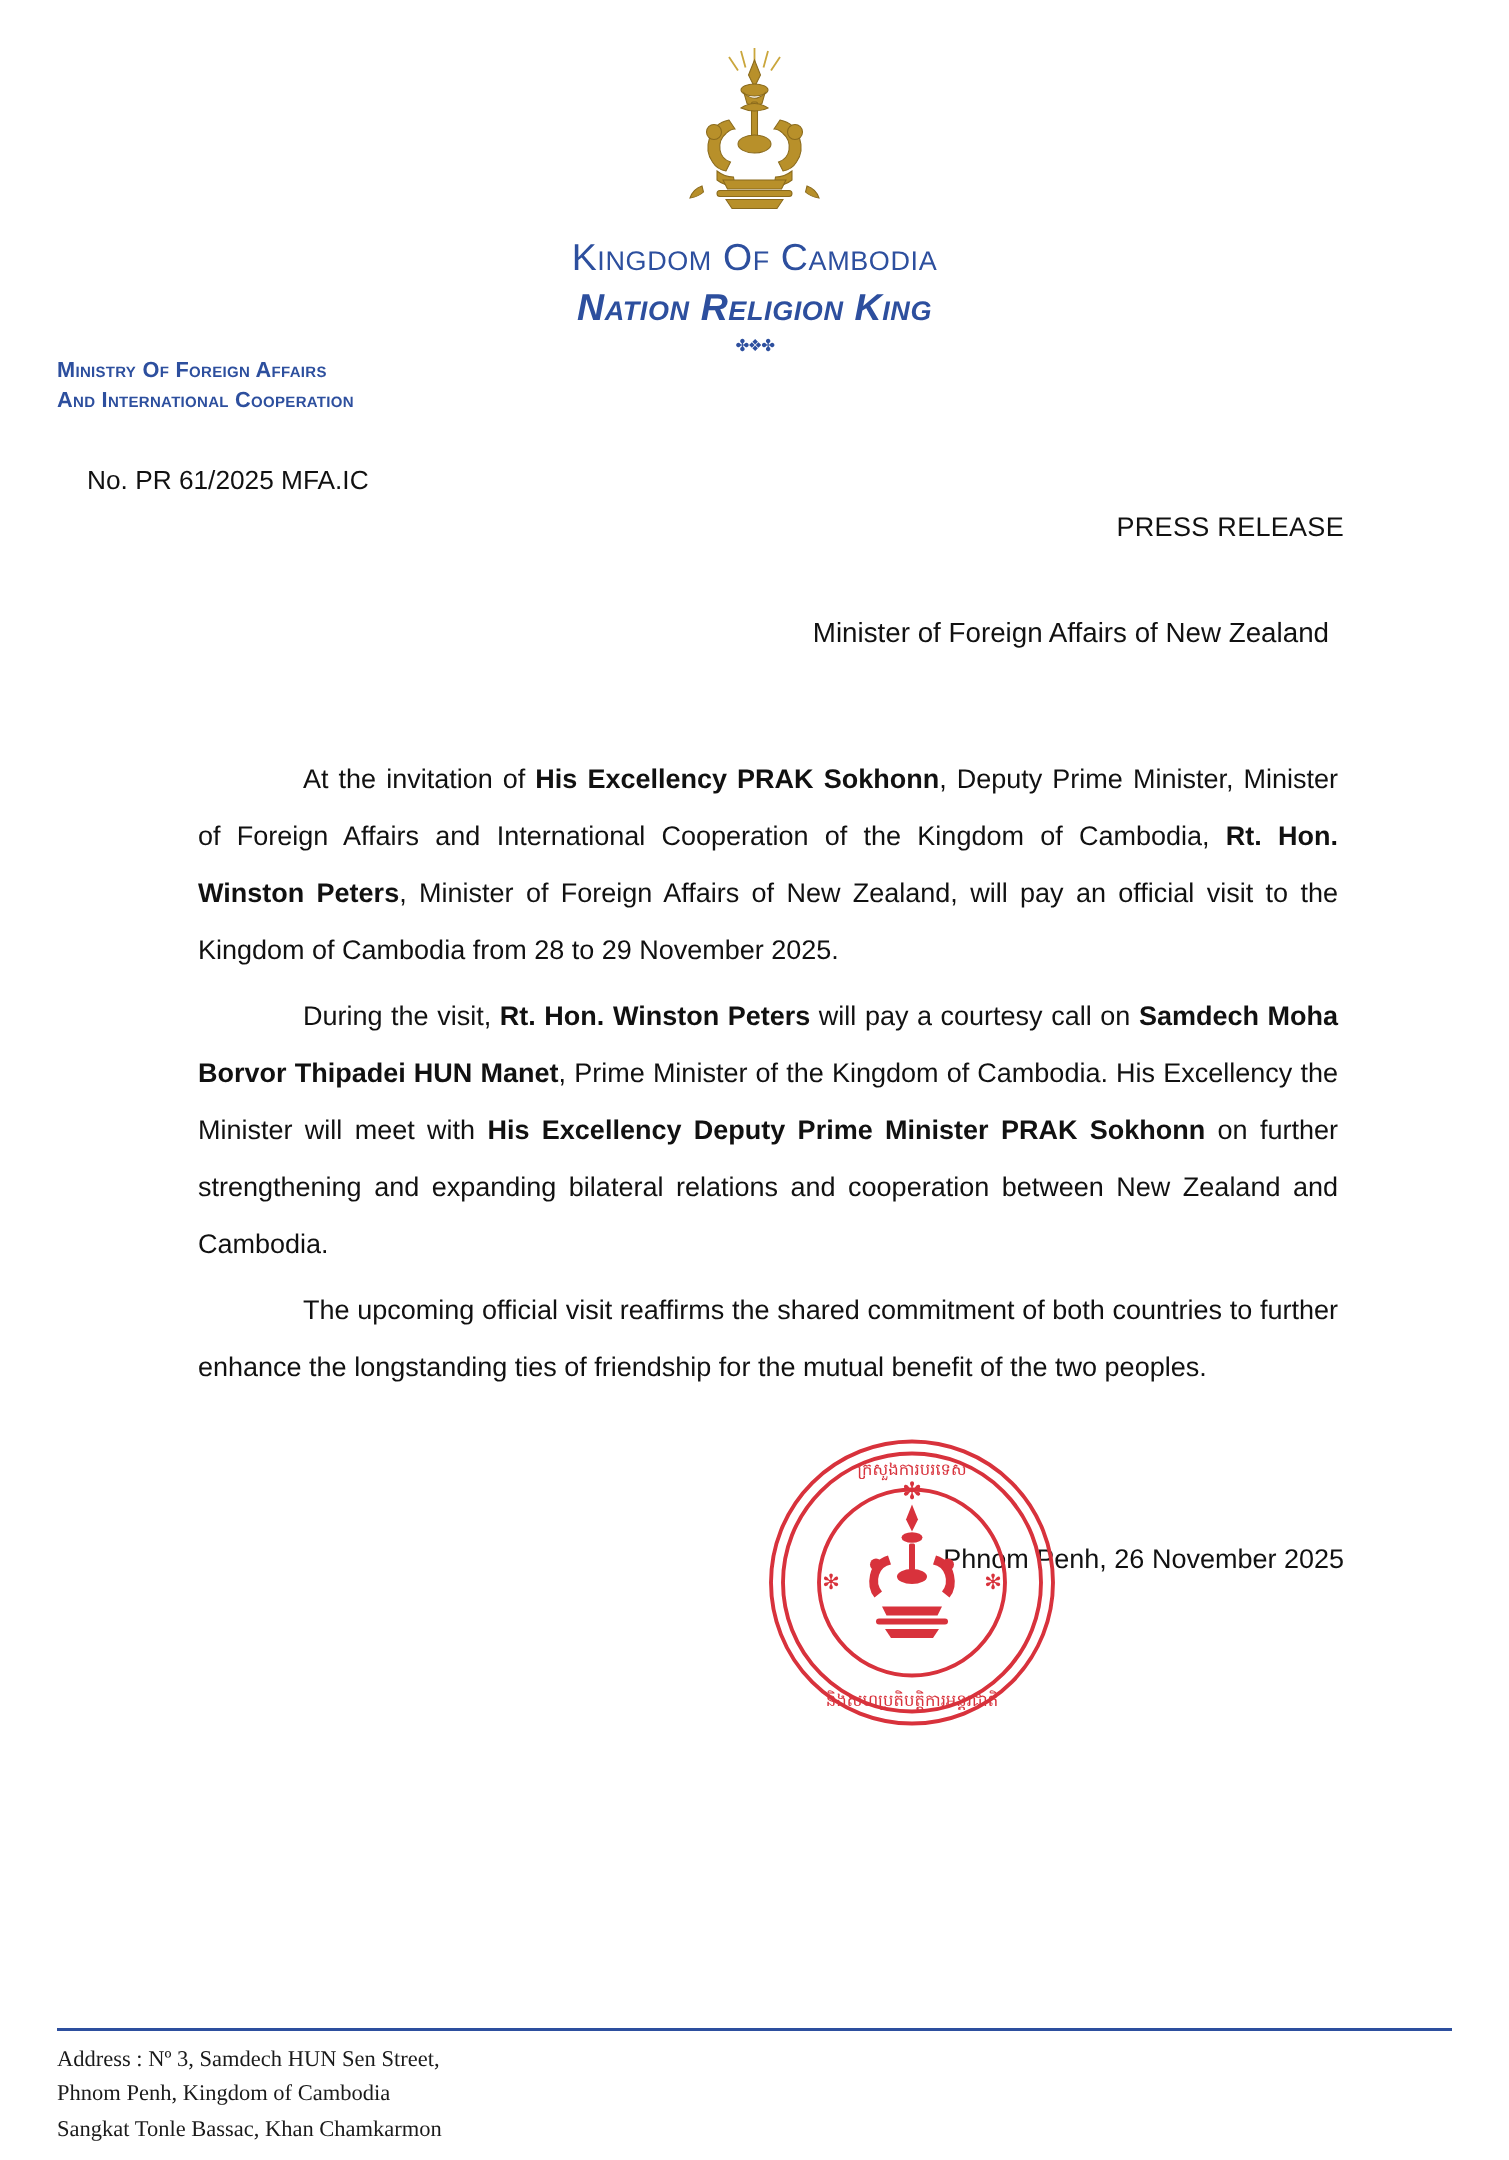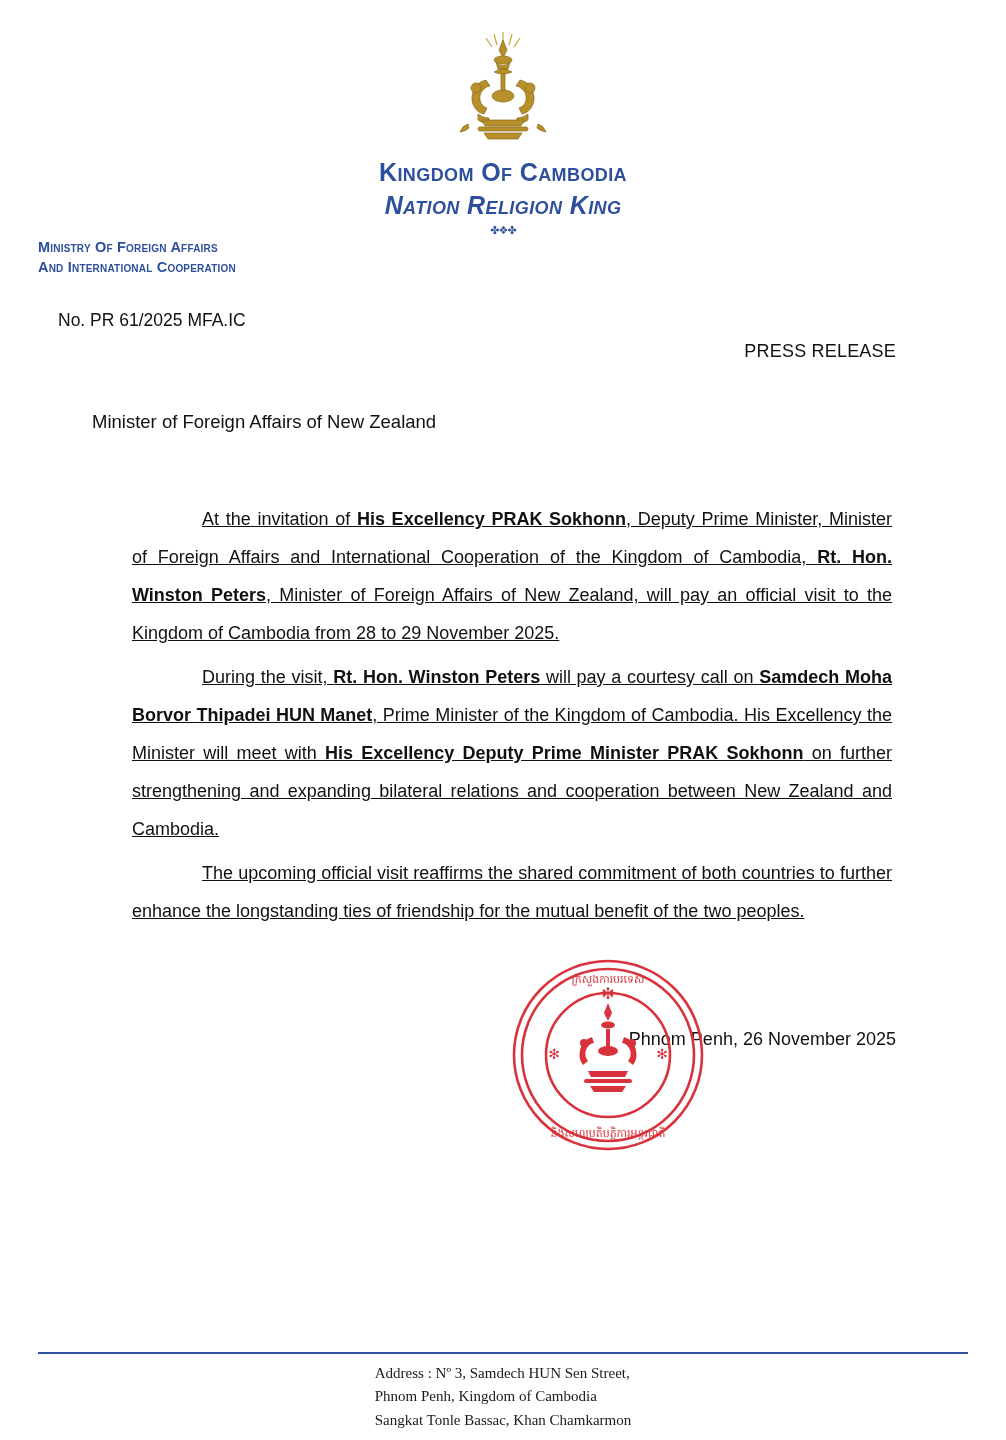--- a/index.html
+++ b/index.html
@@ -40,21 +40,21 @@
   .header-titles {
     position: absolute;
     top: 158px;
     left: 0;
     right: 0;
     text-align: center;
     color: #2d4f9e;
   }
   .kingdom-line {
     font-size: 25px;
-    font-weight: bold;
+    font-weight: normal;
     letter-spacing: 0.4px;
     font-variant: small-caps;
     text-transform: capitalize;
   }
   .nation-line {
     font-size: 25px;
     font-weight: bold;
     letter-spacing: 0.4px;
     margin-top: 4px;
     font-variant: small-caps;
@@ -101,42 +101,41 @@
     color: #111;
     letter-spacing: 0.2px;
   }
 
   
   .doc-title {
     position: absolute;
     top: 404px;
     left: 0;
     right: 0;
-    text-align: left;
+    text-align: right;
     font-size: 18.5px;
     line-height: 1.95;
     color: #111;
-    padding: 0 92px;
+    padding: 0 120px;
   }
 
   
   .body-text {
     position: absolute;
     top: 500px;
     left: 132px;
     width: 760px;
     font-size: 18px;
     line-height: 38px;
     color: #111;
     text-align: justify;
   }
   .body-text p {
     margin: 0 0 6px 0;
     text-indent: 70px;
-    text-decoration: underline;
   }
   .body-text b { font-weight: bold; }
 
   .place-date {
     position: absolute;
     top: 985px;
     right: 110px;
     font-size: 18px;
     color: #111;
     margin-top: 44px;
@@ -160,21 +159,21 @@
     top: 1352px;
     height: 2px;
     background: #2d4f9e;
   }
   .footer {
     position: absolute;
     left: 38px;
     right: 38px;
     top: 1362px;
     display: flex;
-    justify-content: center;
+    justify-content: flex-start;
     font-family: "Liberation Serif", serif;
     font-size: 15px;
     color: #1a1a1a;
     line-height: 1.55;
   }
   .footer-left { text-align: left; }
   .footer-right {
     text-align: left;
     color: #1a3c8c;
   }

